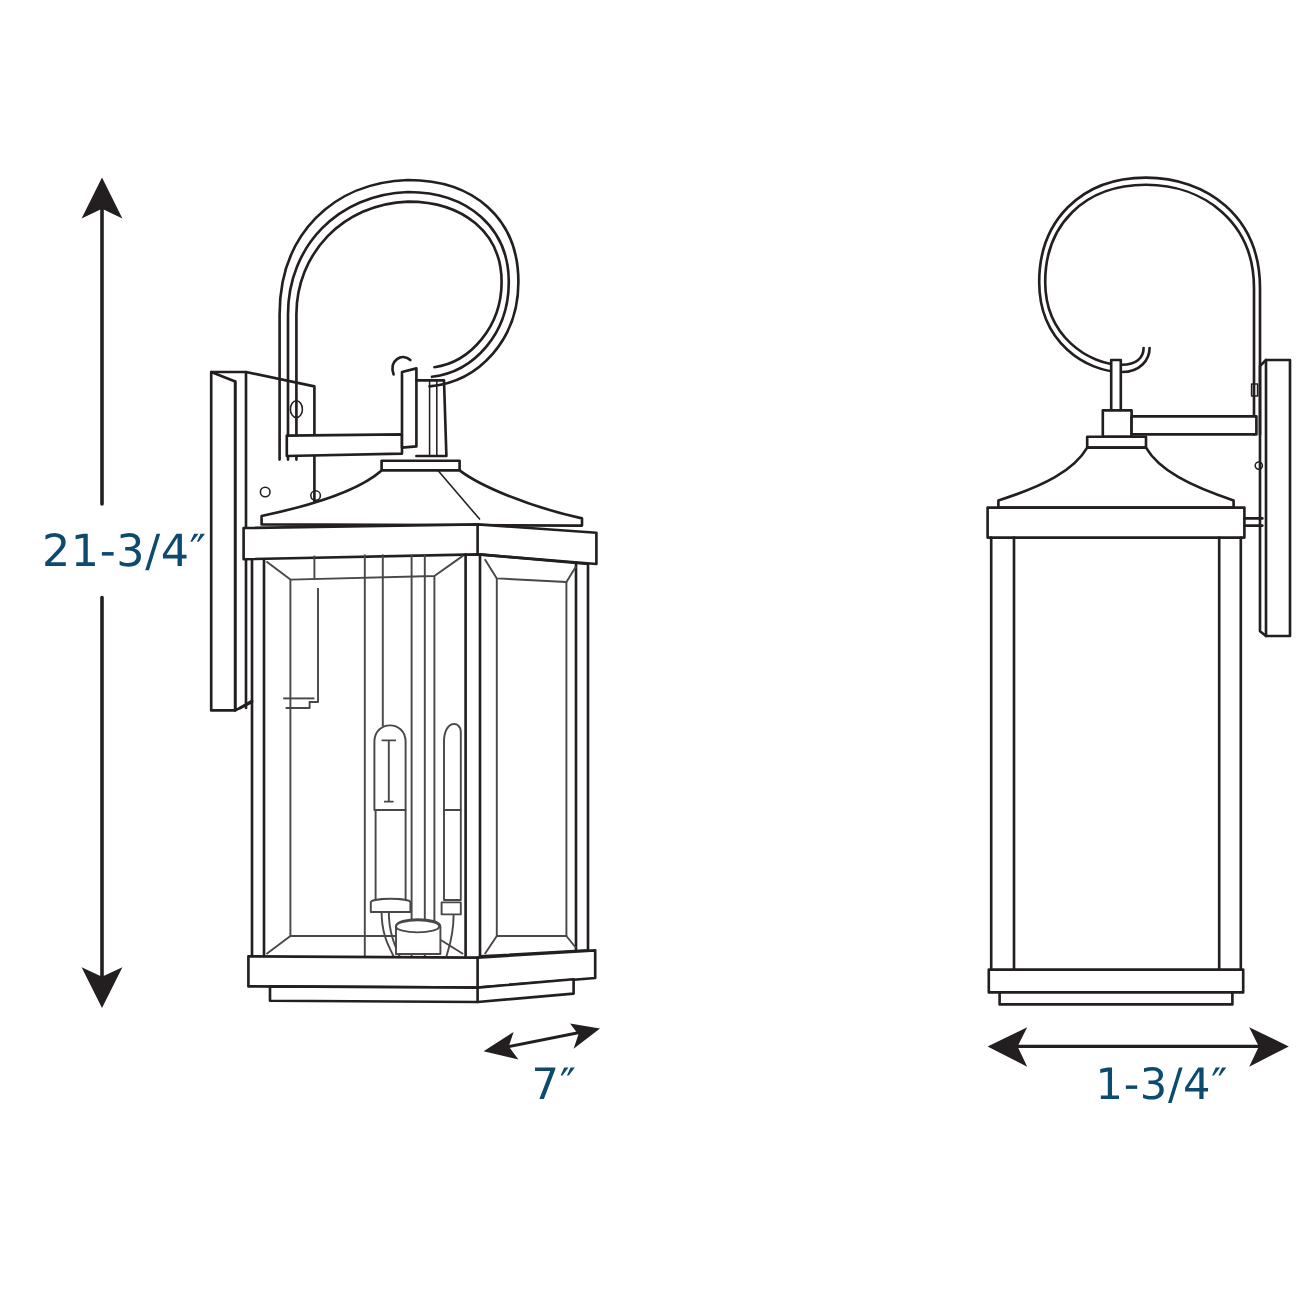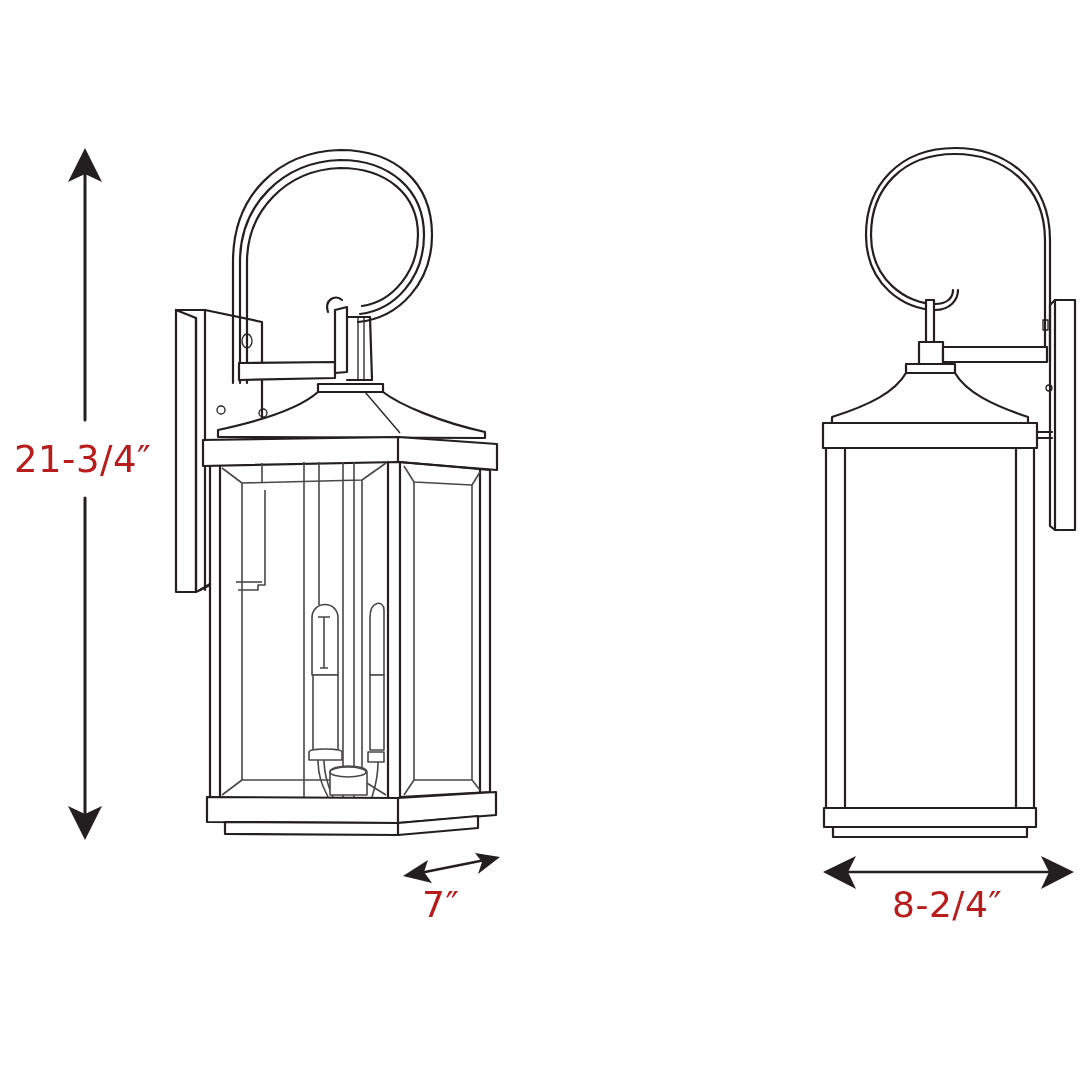--- a/index.html
+++ b/index.html
@@ -1,25 +1,26 @@
 <!DOCTYPE html>
 <html><head>
 <meta charset="utf-8">
 <style>
   html, body { margin: 0; padding: 0; background: #ffffff; }
   body { width: 1080px; height: 1080px; position: relative; overflow: hidden; font-family: "DejaVu Sans", sans-serif; }
   #canvas { position: absolute; left: 0; top: 0; width: 1080px; height: 1080px; }
   .label {
     position: absolute;
     font-family: "DejaVu Sans", sans-serif;
-    color: #b91c1c;
+    color: #0c4a6e;
     font-size: 36px;
     line-height: 1;
     white-space: nowrap;
     letter-spacing: 0.5px;
+    margin-left: 21px;
   }
   #lbl-height { left: 14px; top: 441px; font-size: 37px; }
   #lbl-depth { left: 422px; top: 887px; }
   #lbl-width { left: 892px; top: 887px; }
   svg .k { stroke: #231f20; fill: none; stroke-width: 2.2; stroke-linejoin: round; stroke-linecap: round; }
   svg .kt { stroke: #231f20; fill: none; stroke-width: 1.3; stroke-linejoin: round; }
   svg .kf { stroke: #231f20; fill: #ffffff; stroke-width: 2.2; stroke-linejoin: round; }
   svg .g { stroke: #4a4748; fill: none; stroke-width: 1.6; stroke-linejoin: round; }
   svg .gf { stroke: #4a4748; fill: #ffffff; stroke-width: 1.6; stroke-linejoin: round; }
   svg .arrow-fill { fill: #231f20; stroke: none; }
@@ -174,13 +175,13 @@
 
   <g>
     <line class="k" x1="845" y1="872" x2="1052" y2="872" style="stroke-width:2.6"></line>
     <path class="arrow-fill" d="M823 872 L856 856 L848 872 L856 889 Z"></path>
     <path class="arrow-fill" d="M1074 872 L1041 856 L1049 872 L1041 889 Z"></path>
   </g>
 </svg>
 
 <div class="label" id="lbl-height">21-3/4″</div>
 <div class="label" id="lbl-depth">7″</div>
-<div class="label" id="lbl-width">8-2/4″</div>
+<div class="label" id="lbl-width">1-3/4″</div>
 
 </body></html>

